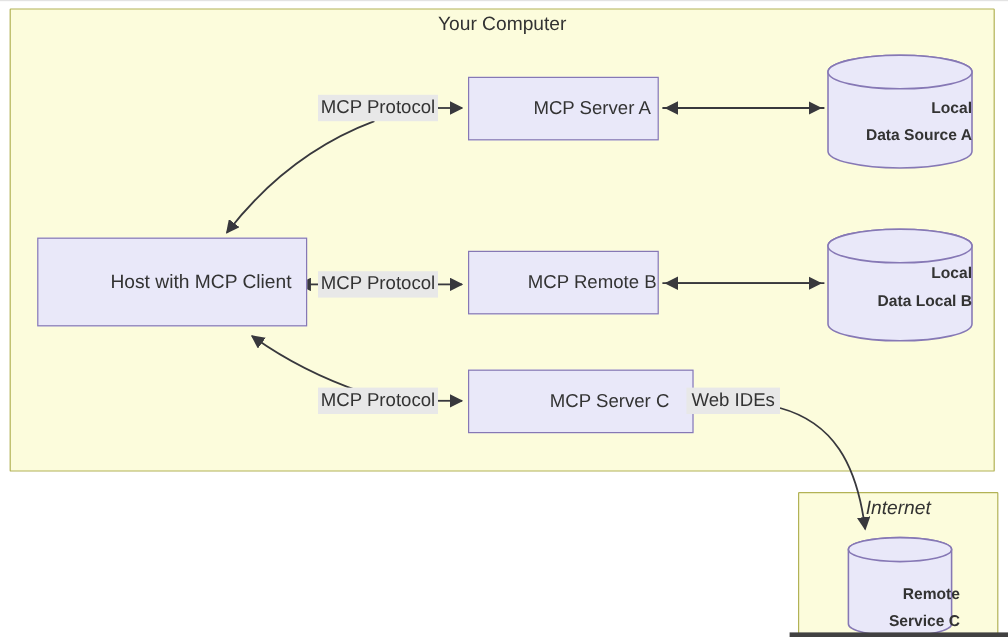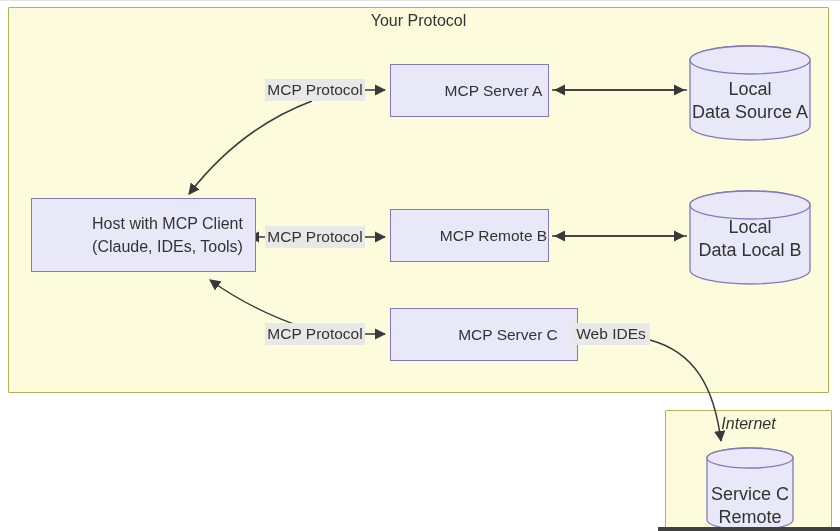--- a/index.html
+++ b/index.html
@@ -36,36 +36,36 @@
   .cyl-body{fill:var(--node-fill);stroke:var(--node-border);stroke-width:1.3px;}
   .node{
     background:var(--node-fill);
     border:1.4px solid var(--node-border);
     display:flex;flex-direction:column;align-items:center;justify-content:center;
     font-size:15.5px;line-height:23px;text-align:center;
     z-index:3;
     padding-left:48px;
   }
   .cyl-text{
-    text-align:center;font-size:18px;line-height:23px;z-index:3;
+    text-align:right;font-size:13px;line-height:23px;z-index:3;font-weight:bold;
   }
   .edge-label{
     background:var(--edge-label-bg);
     font-size:15.5px;line-height:22px;height:22px;text-align:center;
     z-index:3;white-space:nowrap;
   }
   .screen-edge{background:#414141;z-index:4;}
 </style>
 </head>
 <body>
 
 <div class="abs hairline-top"></div>
 
 <div class="abs cluster" style="left:8px;top:7px;width:821px;height:386px;"></div>
-<div class="abs cluster-label" style="left:8px;top:11px;width:821px;">Your Protocol</div>
+<div class="abs cluster-label" style="left:8px;top:11px;width:821px;">Your Computer</div>
 
 <div class="abs cluster" style="left:665px;top:410px;width:167px;height:130px;"></div>
 <div class="abs cluster-label" style="left:665px;top:414px;width:167px;font-style:italic;">Internet</div>
 
 <svg class="edges" width="840" height="531" viewBox="0 0 840 531">
   <defs>
     <marker id="arrow" viewBox="0 0 10 10" refX="9" refY="5" markerWidth="7.5" markerHeight="7.5" orient="auto">
       <path d="M0,0 L10,5 L0,10 z" fill="#38383d"></path>
     </marker>
   </defs>
@@ -99,21 +99,20 @@
   </g>
 
   <g>
     <path class="cyl-body" d="M 707 458 A 43 10 0 0 1 793 458 L 793 520 A 43 10 0 0 1 707 520 Z"></path>
     <ellipse class="cyl-body" cx="750" cy="458" rx="43" ry="10"></ellipse>
   </g>
 </svg>
 
 <div class="abs node" style="left:31px;top:198px;width:225px;height:74px;font-size:16px;">
   <div>Host with MCP Client</div>
-  <div>(Claude, IDEs, Tools)</div>
 </div>
 
 <div class="abs node" style="left:390px;top:64px;width:159px;height:53px;">
   <div>MCP Server A</div>
 </div>
 <div class="abs node" style="left:390px;top:209px;width:159px;height:53px;">
   <div>MCP Remote B</div>
 </div>
 <div class="abs node" style="left:390px;top:308px;width:188px;height:53px;">
   <div>MCP Server C</div>
@@ -121,22 +120,22 @@
 
 <div class="abs cyl-text" style="left:690px;top:78px;width:120px;">
   <div>Local</div>
   <div>Data Source A</div>
 </div>
 <div class="abs cyl-text" style="left:690px;top:216px;width:120px;">
   <div>Local</div>
   <div>Data Local B</div>
 </div>
 <div class="abs cyl-text" style="left:700px;top:483px;width:100px;">
+  <div>Remote</div>
   <div>Service C</div>
-  <div>Remote</div>
 </div>
 
 <div class="abs edge-label" style="left:265px;top:79px;width:100px;">MCP Protocol</div>
 <div class="abs edge-label" style="left:265px;top:226px;width:100px;">MCP Protocol</div>
 <div class="abs edge-label" style="left:265px;top:323px;width:100px;">MCP Protocol</div>
 <div class="abs edge-label" style="left:572px;top:323px;width:78px;">Web IDEs</div>
 
 <div class="abs screen-edge" style="left:658px;top:527px;width:182px;height:4px;"></div>
 
 </body></html>

